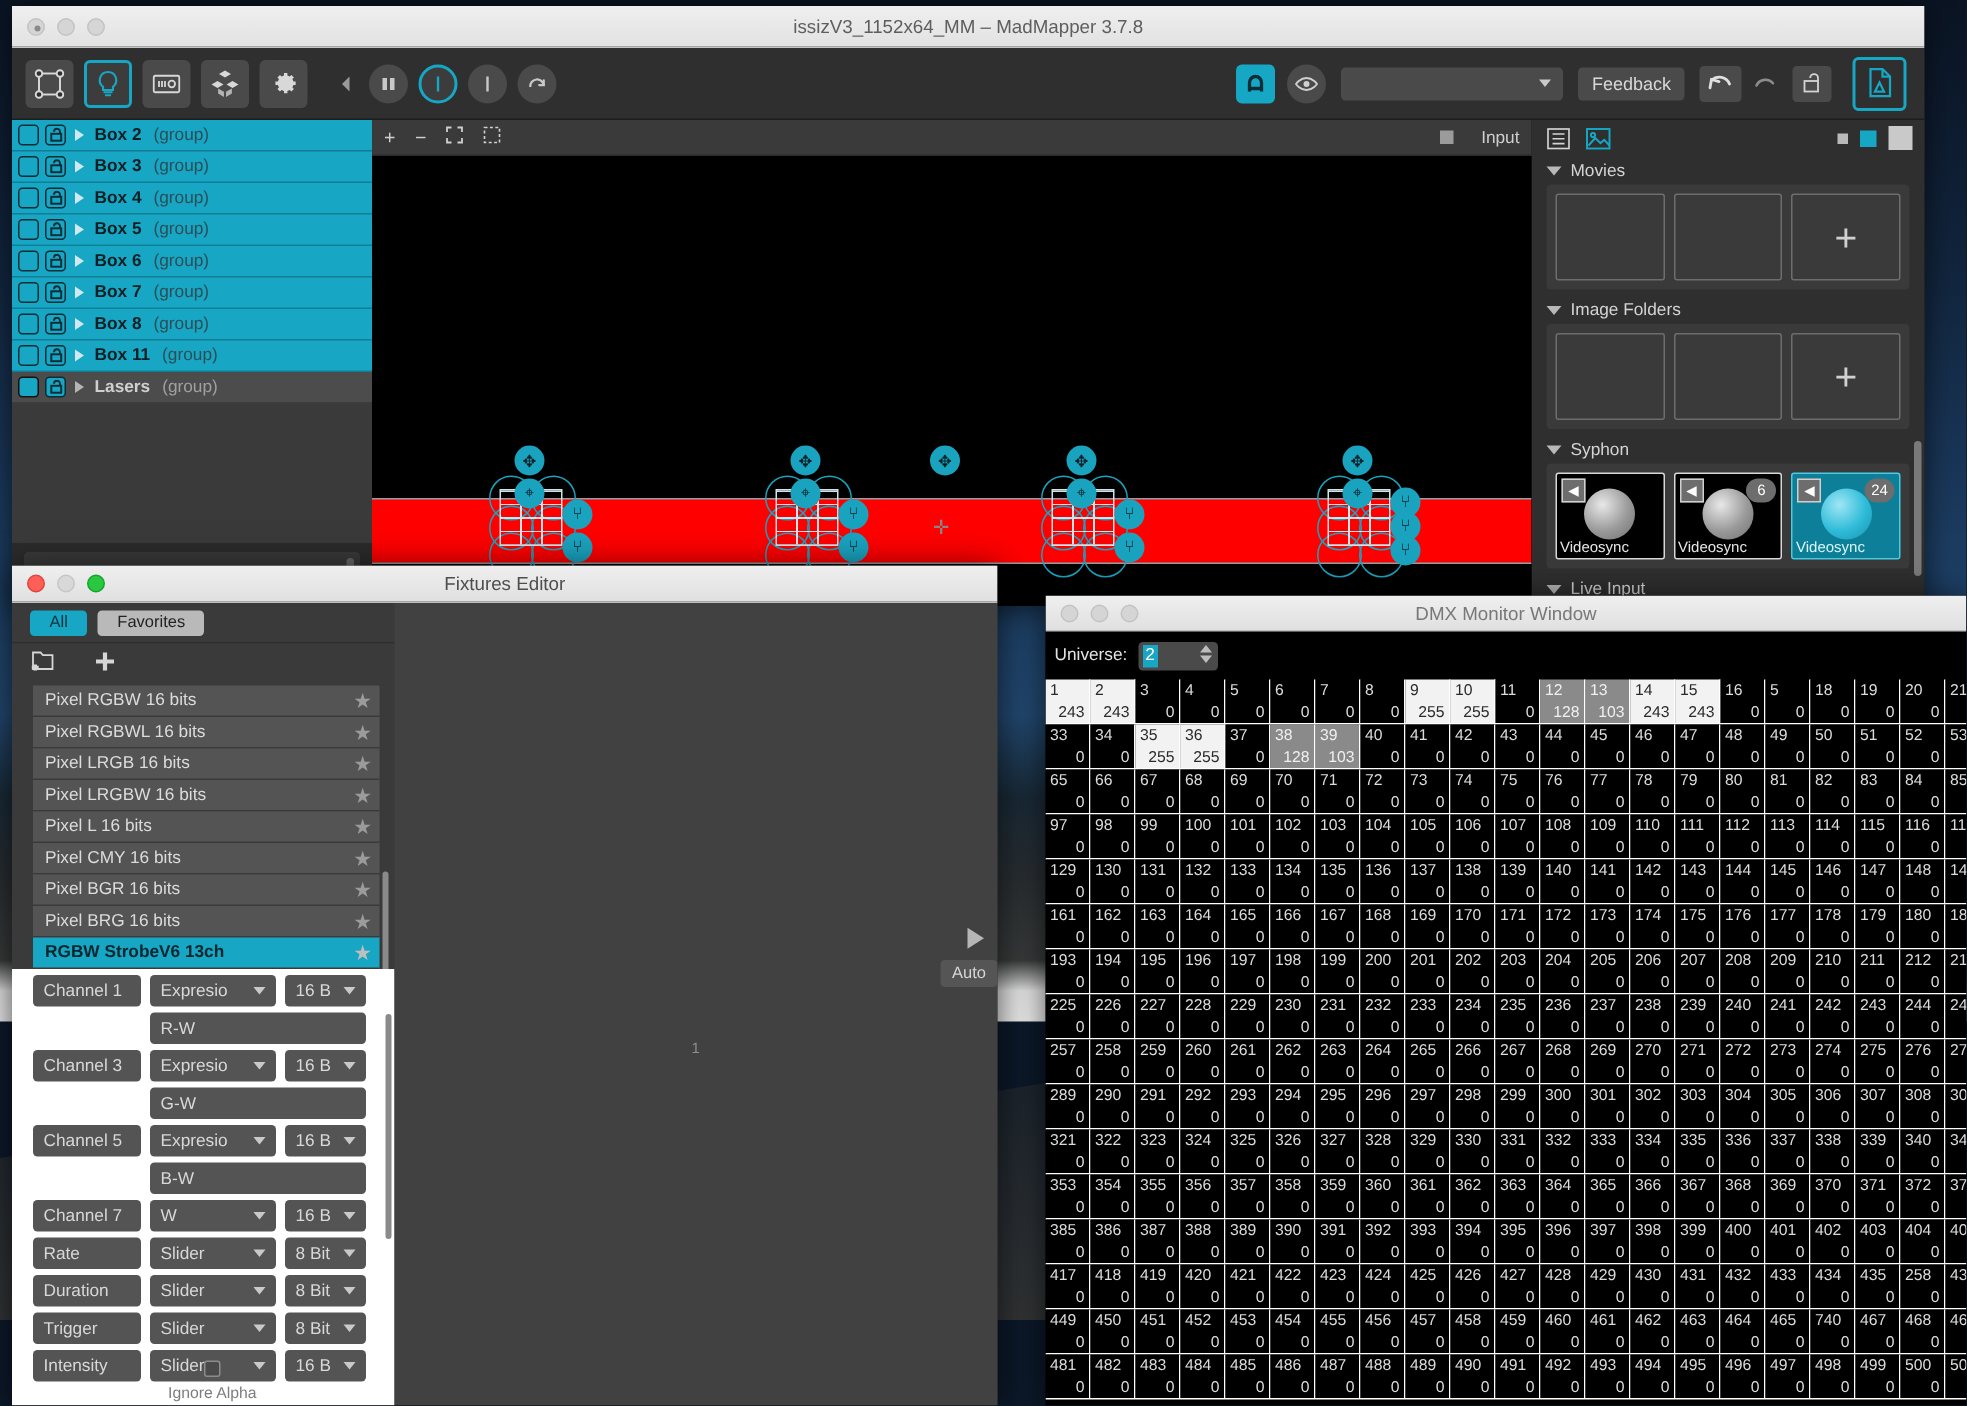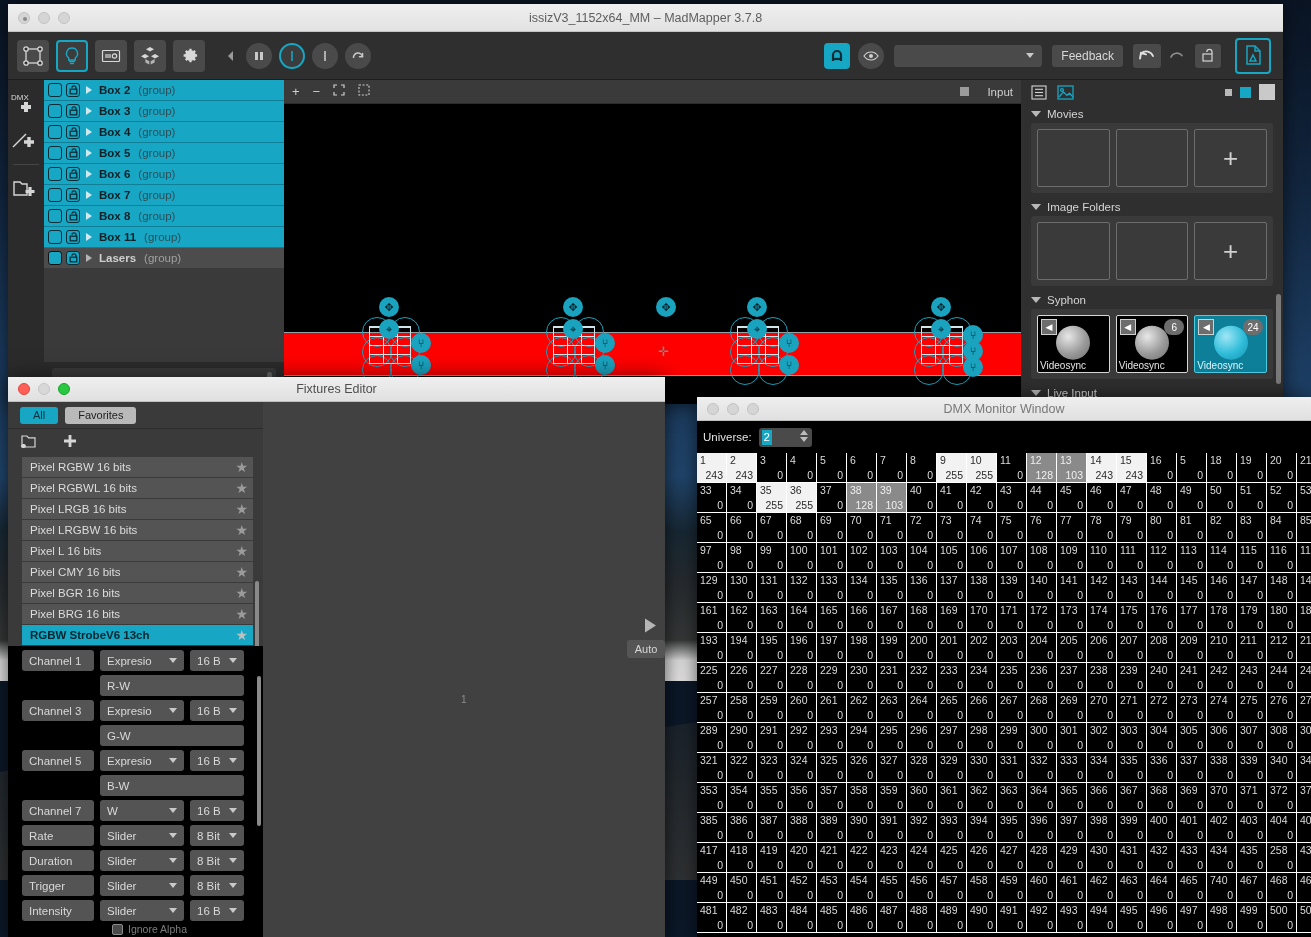--- a/index.html
+++ b/index.html
@@ -292,21 +292,21 @@
   }
   .fx-item.sel { background: #17a6c3; }
   .fx-item-label { font-size: 11.5px; color: #dcdcdc; }
   .fx-item.sel .fx-item-label { color: #06262e; font-weight: bold; }
   .star { color: #9b9b9b; font-size: 14px; }
   .fx-item.sel .star { color: #bfbfbf; }
   .fx-list-scroll {
     position: absolute; right: 4px; top: 124px; width: 4px; height: 92px;
     background: #8a8a8a; border-radius: 2px;
   }
-  .fx-props { flex: 1; background: #000000; padding: 4px 10px 0 14px; position: relative; overflow: hidden; }
+  .fx-props { flex: 1; background: #ffffff; padding: 4px 10px 0 14px; position: relative; overflow: hidden; }
   .prop-row { display: flex; align-items: center; gap: 6px; margin-bottom: 4px; }
   .pill {
     height: 21px; background: #545454; border-radius: 3px;
     display: flex; align-items: center; padding: 0 7px;
     font-size: 11.5px; color: #d8d8d8; cursor: pointer;
   }
   .pill.name { width: 72px; }
   .pill.sel2 { width: 84px; justify-content: space-between; }
   .pill.sel3 { width: 54px; justify-content: space-between; }
   .pill.wide { width: 144px; margin-left: 78px; }
@@ -319,21 +319,21 @@
   .fx-right-num { position: absolute; left: 198px; top: 292px; font-size: 10px; color: #8e8e8e; }
   .fx-hidden-play {
     position: absolute; right: 3px; top: 208px; width: 24px; height: 30px;
     display: flex; align-items: center; justify-content: center; color: #b6b6b6;
   }
   .fx-auto {
     position: absolute; right: 0px; top: 238px; width: 38px; height: 18px;
     background: #555; border-radius: 3px; color: #d6d6d6; font-size: 11px;
     display: flex; align-items: center; justify-content: center;
   }
-  .fx-bottom-check { position: absolute; left: 104px; bottom: 2px; display:flex; align-items:center; gap:5px; }
+  .fx-bottom-check { position: absolute; left: 104px; bottom: 2px; display:flex; align-items:center; gap:5px;flex-direction:column; }
   .chk { width: 11px; height: 11px; border: 1px solid #8c8c8c; background: #4a4a4a; border-radius: 2px; }
   .fx-bottom-check span { font-size: 10.5px; color: #7d7d7d; }
 
   
   .dmx-window {
     position: absolute; left: 697px; top: 397px; width: 614px; height: 540px;
     background: #000; box-shadow: 0 3px 22px rgba(0,0,0,.7); overflow: hidden;
   }
   .dmx-titlebar {
     height: 24px; background: linear-gradient(180deg,#efefef,#e0e0e0);
@@ -499,41 +499,20 @@
         <svg width="22" height="24" viewBox="0 0 22 24" fill="none" stroke="#16a7c4" stroke-width="1.5">
           <path d="M5 2h8l5 5v13H5z"></path>
             <path d="M13 2v5h5"></path>
             <path d="M11 11l3 6H8z"></path>
         </svg>
       </div>
     </div>
 
     <div class="mm-body">
 
-      <div class="left-rail">
-        <div class="rail-btn">
-          <svg width="30" height="26" viewBox="0 0 30 26" fill="#d6d6d6">
-            <text x="0" y="10" font-size="8" font-family="Liberation Sans" fill="#d6d6d6">DMX</text>
-            <path d="M13 12h4v3h3v4h-3v3h-4v-3h-3v-4h3z"></path>
-          </svg>
-        </div>
-        <div class="rail-btn">
-          <svg width="30" height="24" viewBox="0 0 30 24" fill="none" stroke="#d6d6d6" stroke-width="1.4">
-            <line x1="2" y1="18" x2="15" y2="5"></line>
-            <path d="M18 8v10M13 13h10" stroke-width="3.4"></path>
-          </svg>
-        </div>
-        <div class="rail-sep"></div>
-        <div class="rail-btn">
-          <svg width="30" height="24" viewBox="0 0 30 24" fill="none" stroke="#d6d6d6" stroke-width="1.4">
-            <path d="M3 19V6h6l2 2h5v11z"></path>
-            <path d="M19 11v9M14.5 15.5h9" stroke-width="3.2"></path>
-          </svg>
-        </div>
-      </div>
 
       <div class="groups-col">
         <div id="groups-list">
             <div class="group-row">
               <div class="g-check"></div>
               <div class="g-lock">
                 <svg width="9" height="10" viewBox="0 0 9 10" fill="none" stroke="#0d2d36" stroke-width="1.3">
                   <rect x="1.2" y="4.2" width="6.6" height="4.6"></rect>
                   <path d="M7 4.2V2.8a2 2 0 0 0-4 0"></path>
                 </svg>

